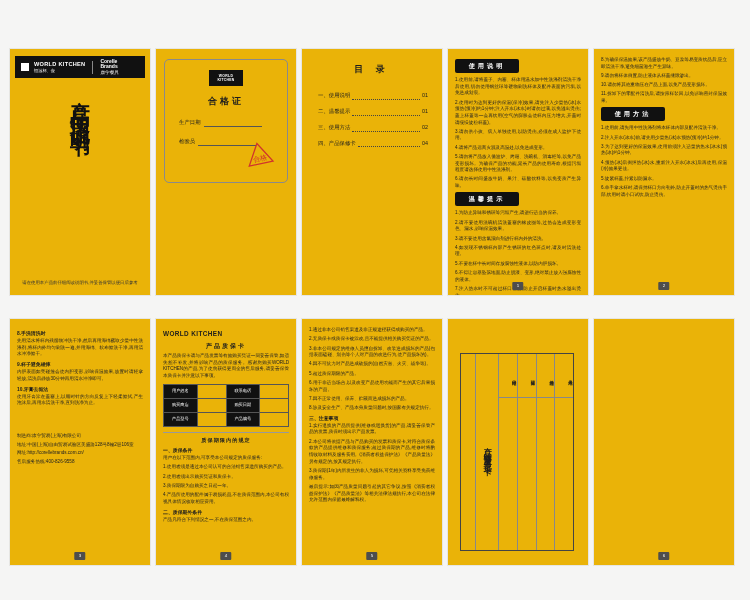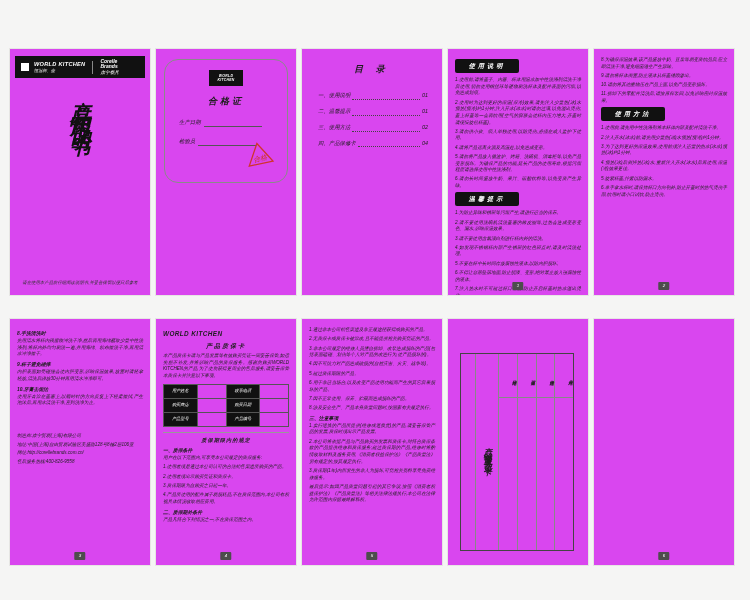--- a/index.html
+++ b/index.html
@@ -13,27 +13,26 @@
   .sheet{position:relative;width:750px;height:600px;overflow:hidden;}
   .grid{
     display:grid;
     grid-template-columns:repeat(5,142px);
     grid-template-rows:248px 248px;
     gap:22px 4px;
     padding:48px 0 0 9px;
   }
   .page{
     position:relative;
-    background:#d946ef;
+    background:#eab308;
     border:1px solid #e6e6e3;
     box-sizing:border-box;
     font-size:4.6px;
     line-height:1.45;
     overflow:hidden;
-    font-style:italic;
   }
   
   .cover-head{
     position:absolute;top:7px;left:5px;right:5px;height:22px;
     background:#111;color:#fff;
     display:flex;align-items:center;gap:5px;
     padding:0 6px;box-sizing:border-box;
   }
   .logo-mark{width:8px;height:8px;background:#fff;display:inline-block;flex:0 0 auto;}
   .ch-brand{font-size:5.6px;font-weight:bold;letter-spacing:.3px;line-height:1.2;}
@@ -46,21 +45,21 @@
     writing-mode:vertical-rl;text-orientation:upright;
     font-size:20px;font-weight:bold;letter-spacing:6px;color:#111;
   }
   .cover-foot{
     position:absolute;bottom:9px;left:4px;right:4px;
     text-align:center;font-size:4.4px;color:#333;
   }
   
   .cert-box{
     position:absolute;top:10px;left:8px;right:8px;height:122px;
-    border:1px solid #8a8a8a;border-radius:14px;
+    border:1px solid #8a8a8a;border-radius:5px;
   }
   .cert-logo{
     width:34px;height:16px;background:#111;color:#fff;
     margin:10px auto 0 auto;
     display:flex;flex-direction:column;align-items:center;justify-content:center;
     font-size:3.4px;font-weight:bold;line-height:1.2;letter-spacing:.3px;
   }
   .cert-title{text-align:center;font-size:9px;font-weight:bold;letter-spacing:3px;margin-top:9px;}
   .cert-field{display:flex;align-items:flex-end;margin:11px 0 0 14px;font-size:5.4px;}
   .cert-line{display:inline-block;width:58px;border-bottom:1px solid #555;margin-left:3px;height:5px;}

